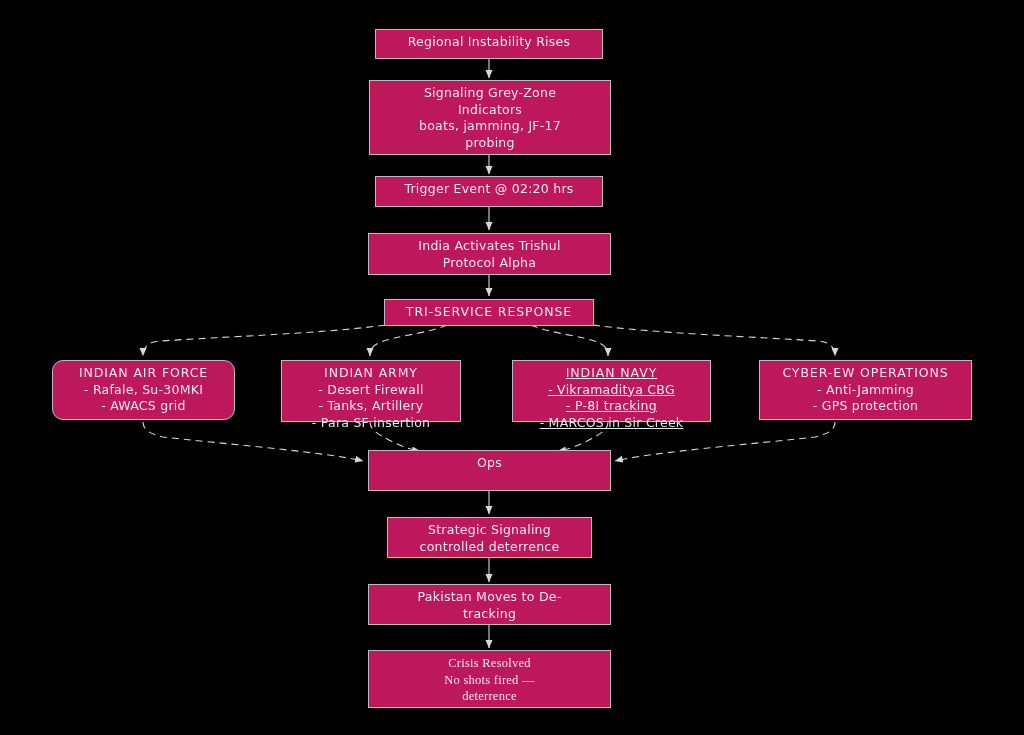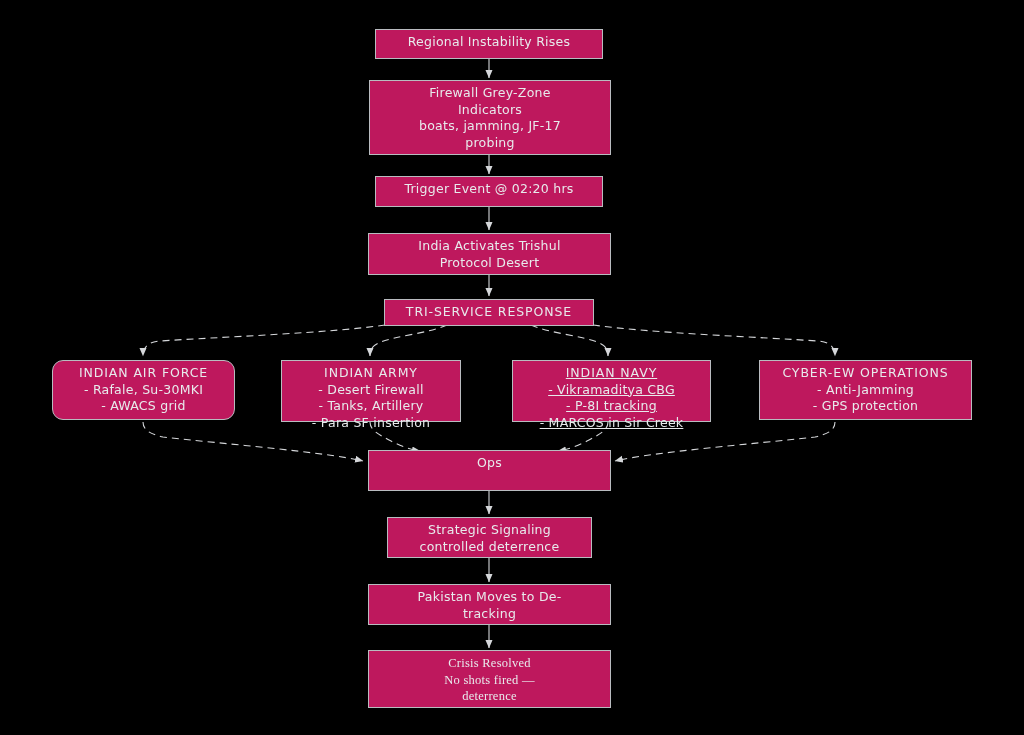--- a/index.html
+++ b/index.html
@@ -91,37 +91,37 @@
   </svg>
 
   <div class="node" style="left:375px; top:29px; width:228px; height:30px;">
     <span class="lines">
       <span class="ln">Regional Instability Rises</span>
     </span>
   </div>
 
   <div class="node" style="left:369px; top:80px; width:242px; height:75px;">
     <span class="lines">
-      <span class="ln">Firewall Grey-Zone</span>
+      <span class="ln">Signaling Grey-Zone</span>
       <span class="ln">Indicators</span>
       <span class="ln">boats, jamming, JF-17</span>
       <span class="ln">probing</span>
     </span>
   </div>
 
   <div class="node" style="left:375px; top:176px; width:228px; height:31px;">
     <span class="lines">
       <span class="ln">Trigger Event @ 02:20 hrs</span>
     </span>
   </div>
 
   <div class="node" style="left:368px; top:233px; width:243px; height:42px;">
     <span class="lines">
       <span class="ln">India Activates Trishul</span>
-      <span class="ln">Protocol Desert</span>
+      <span class="ln">Protocol Alpha</span>
     </span>
   </div>
 
   <div class="node" style="left:384px; top:299px; width:210px; height:27px;">
     <span class="lines">
       <span class="ln hdr">TRI-SERVICE RESPONSE</span>
     </span>
   </div>
 
   <div class="node" style="left:52px; top:360px; width:183px; height:60px;border-radius:11px;">

